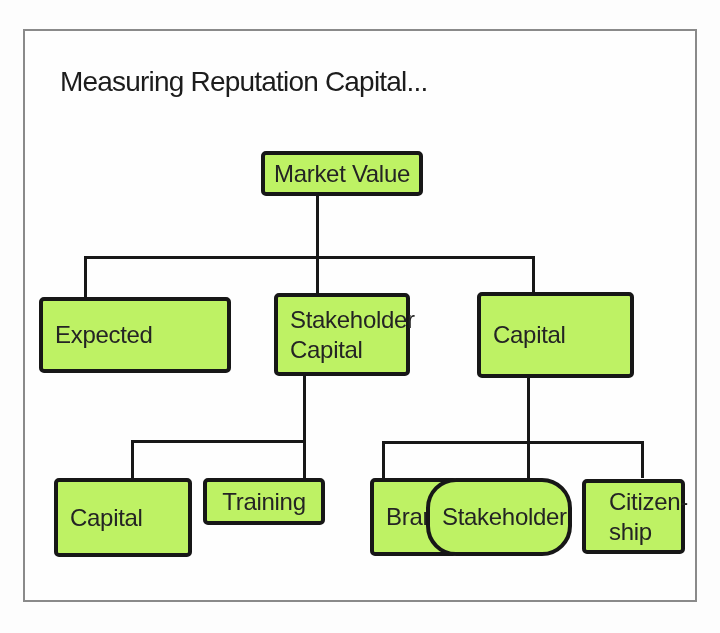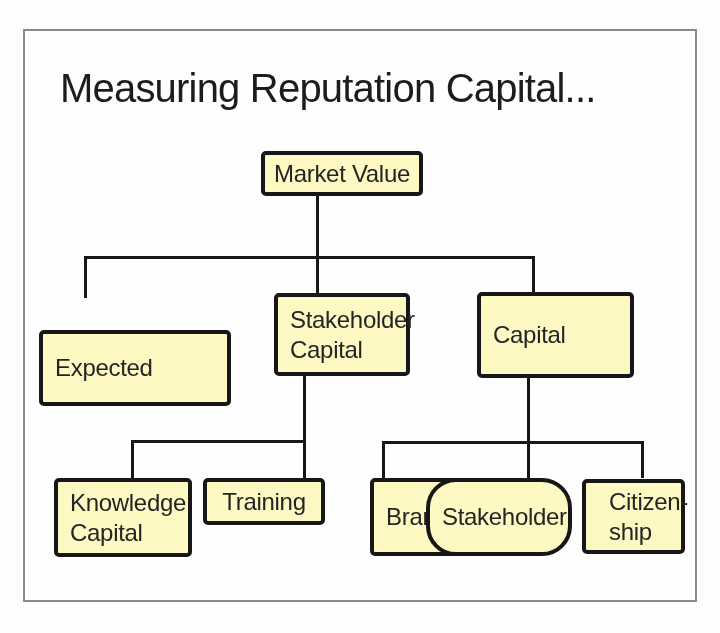--- a/index.html
+++ b/index.html
@@ -18,45 +18,45 @@
     position: absolute;
     left: 23px; top: 29px;
     width: 674px; height: 573px;
     box-sizing: border-box;
     border: 2px solid #8a8a8a;
     background: #fefefe;
   }
   .title {
     position: absolute;
     left: 60px; top: 66px;
-    font-size: 40px;
+    font-size: 28px;
     letter-spacing: -0.8px;
     color: #1c1c1c;
     white-space: nowrap;
   }
   .node {
     position: absolute;
     box-sizing: border-box;
     border: 4px solid #171717;
     border-radius: 5px;
-    background: #fef9c3;
+    background: #bef264;
     color: #242424;
     font-size: 24px;
     line-height: 30px;
     letter-spacing: -0.3px;
     display: flex;
     flex-direction: column;
     justify-content: center;
     white-space: nowrap;
   }
   .node.center { align-items: center; }
   .node.left   { align-items: flex-start; padding-left: 12px; }
 
   #market       { left: 261px; top: 151px; width: 162px; height: 45px; }
-  #expected     { left:  39px; top: 297px; width: 192px; height: 76px; margin-top: 33px; }
+  #expected     { left:  39px; top: 297px; width: 192px; height: 76px; }
   #intellectual { left: 274px; top: 293px; width: 136px; height: 83px; }
   #reputational { left: 477px; top: 292px; width: 157px; height: 86px; }
   #knowledge    { left:  54px; top: 478px; width: 138px; height: 79px; }
   #training     { left: 203px; top: 478px; width: 122px; height: 47px; }
   #brand        { left: 330px; top: 478px; width:  88px; height: 78px; margin-left: 40px; }
   #stakeholder  { left: 426px; top: 478px; width: 146px; height: 78px; border-radius: 30px; }
   #citizenship  { left: 582px; top: 479px; width: 103px; height: 75px; padding-left: 23px; }
 
   .line { position: absolute; background: #171717; }
   #v-market        { left: 316px; top: 195px; width: 3px;   height: 64px; }
@@ -104,21 +104,20 @@
   <div class="node left" id="intellectual">
     <span>Stakeholder</span>
     <span>Capital</span>
   </div>
 
   <div class="node left" id="reputational">
     <span>Capital</span>
   </div>
 
   <div class="node left" id="knowledge">
-    <span>Knowledge</span>
     <span>Capital</span>
   </div>
 
   <div class="node center" id="training">
     <span>Training</span>
   </div>
 
   <div class="node left" id="brand">
     <span>Brand</span>
   </div>

